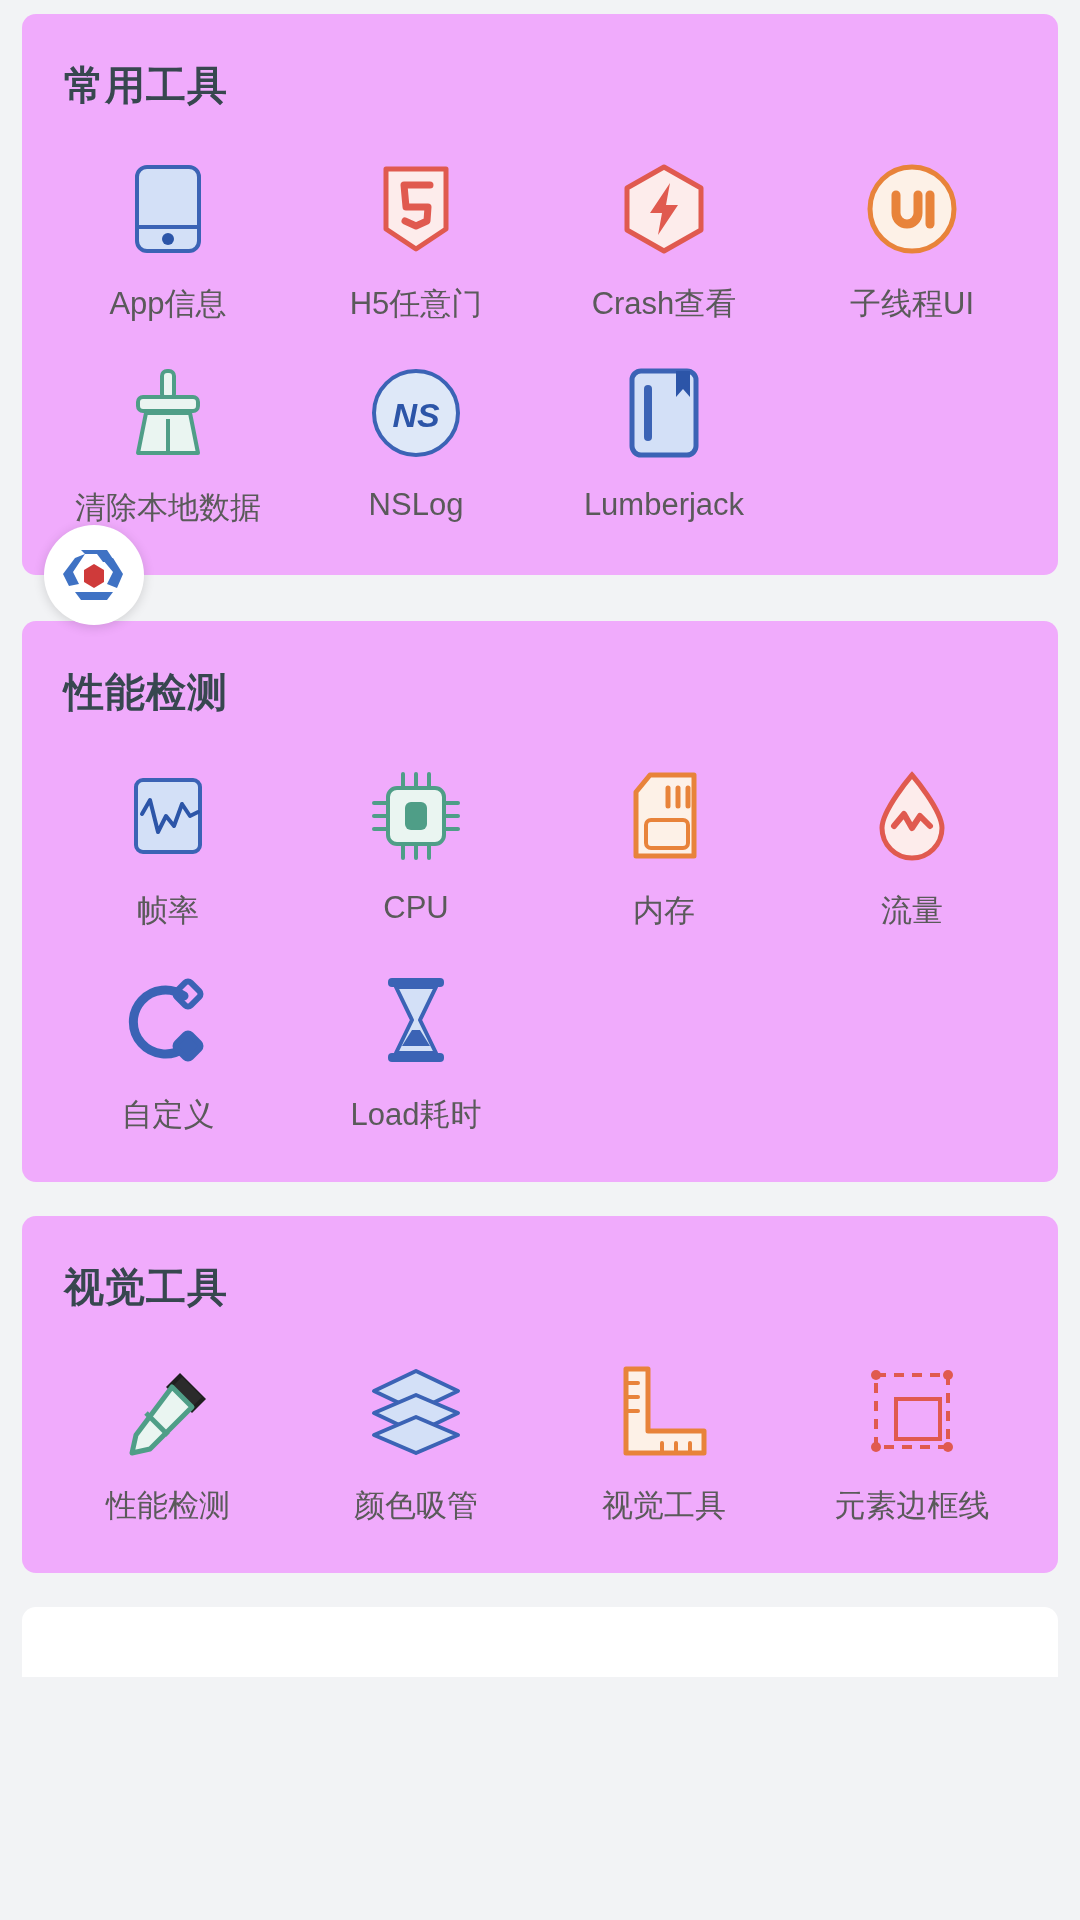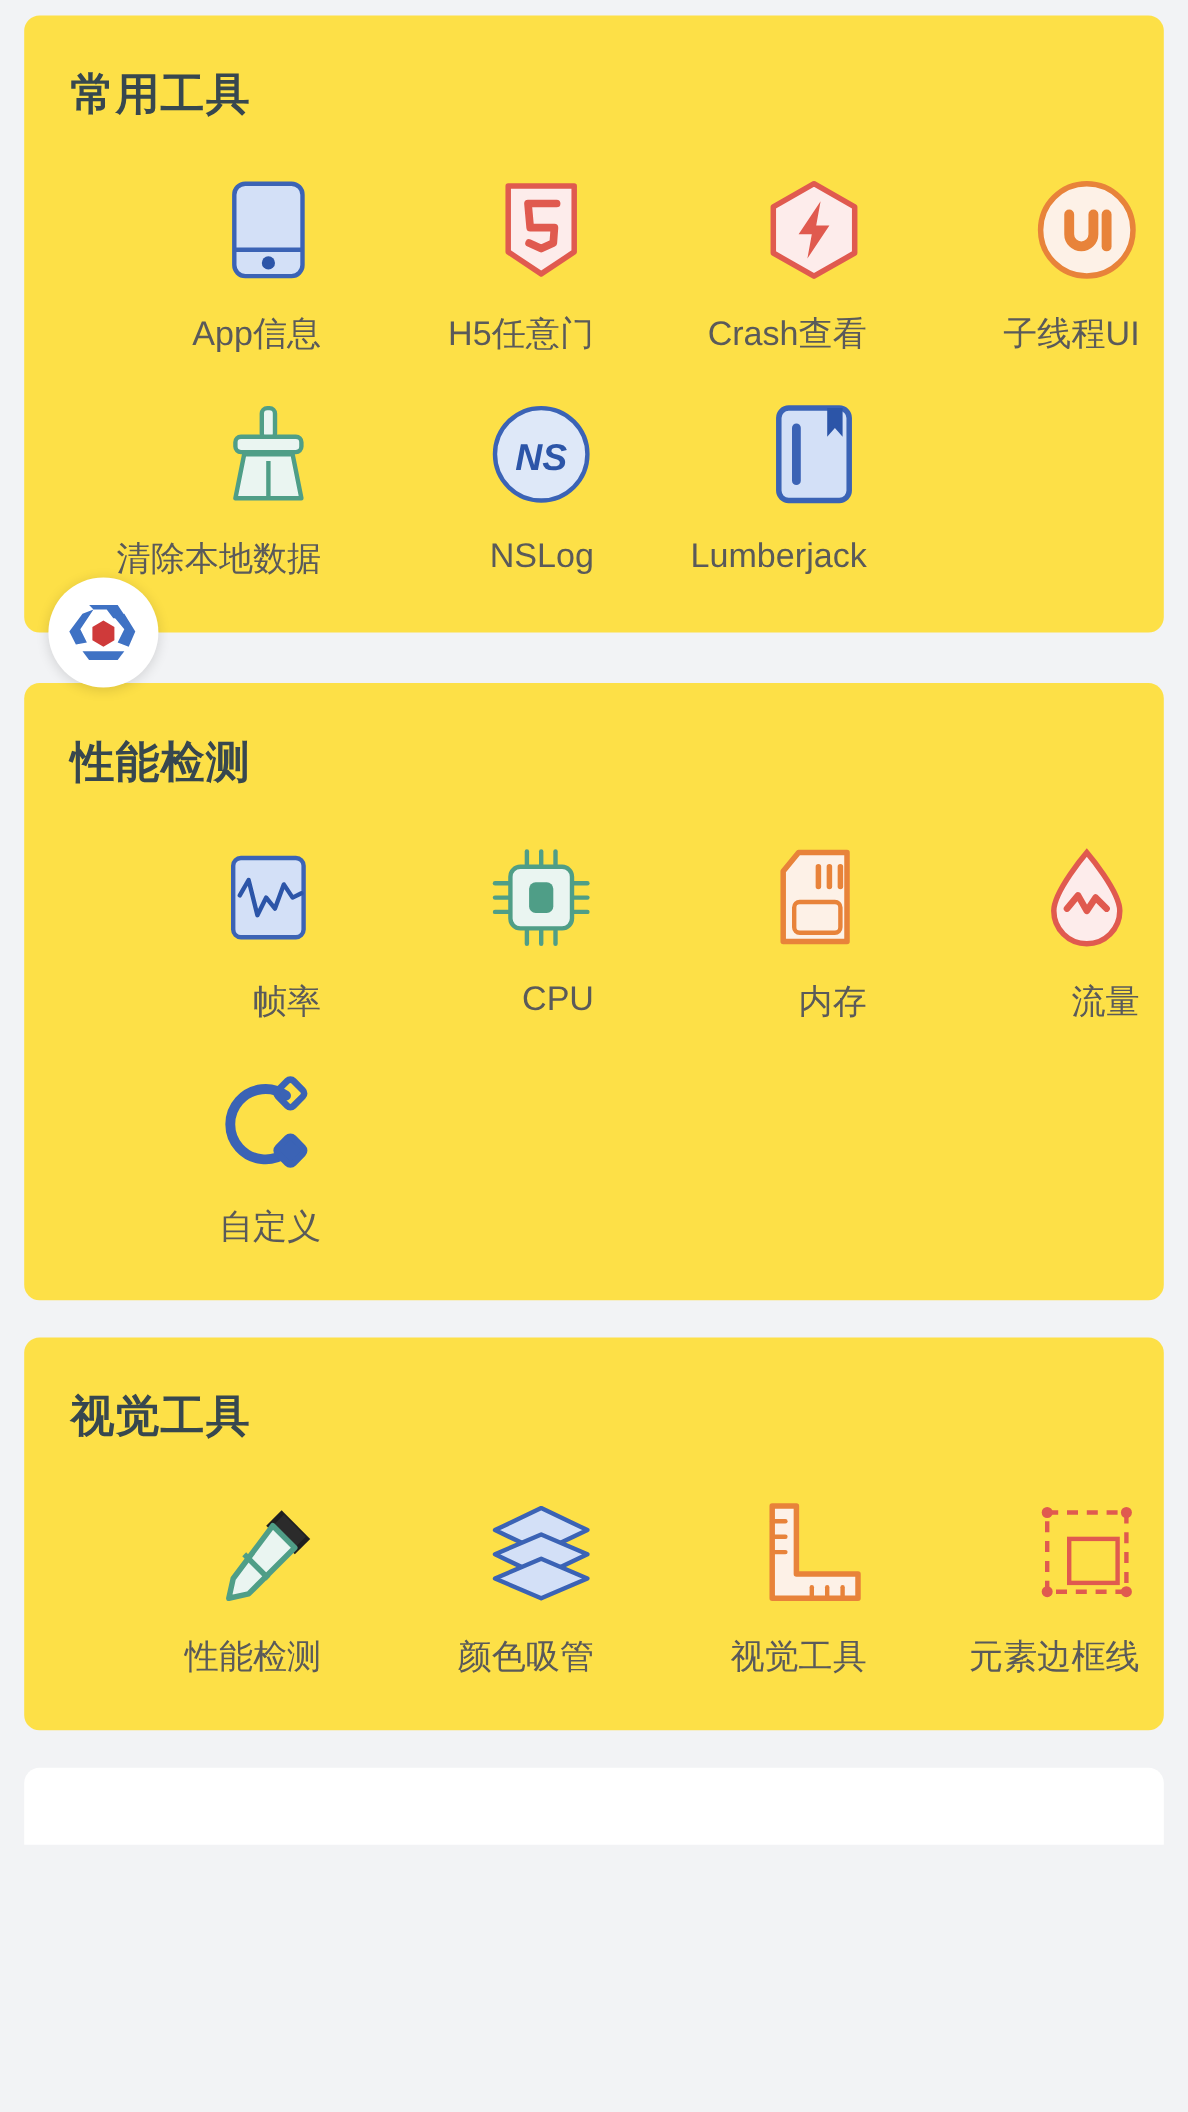--- a/index.html
+++ b/index.html
@@ -5,21 +5,21 @@
   * { box-sizing: border-box; margin: 0; padding: 0; }
   html, body {
     width: 1080px; height: 1920px;
     background: #f2f3f5;
     font-family: "Liberation Sans", "DejaVu Sans", sans-serif;
     overflow: hidden;
   }
   #root { position: relative; width: 1080px; height: 1920px; padding: 0 22px; }
 
   .card {
-    background: #fde047;
+    background: #f0abfc;
     border-radius: 14px;
     width: 1036px;
     margin: 0 auto 34px auto;
     padding: 0 0 28px 0;
     position: relative;
   }
   .card-title {
     font-size: 40px;
     font-weight: bold;
     color: #37474f;
@@ -29,21 +29,21 @@
 
   .grid {
     display: flex;
     flex-wrap: wrap;
     padding: 20px 22px 0 22px;
   }
   .cell {
     width: 25%;
     display: flex;
     flex-direction: column;
-    align-items: flex-end;
+    align-items: center;
     padding: 22px 0 18px 0;
   }
   .icon-wrap {
     width: 96px; height: 96px;
     display: flex; align-items: center; justify-content: center;
   }
   .cell-label {
     margin-top: 26px;
     font-size: 31px;
     color: #5a5a5a;
@@ -237,20 +237,31 @@
         <div class="icon-wrap">
           <svg width="92" height="92" viewBox="0 0 92 92">
             <path d="M62 22 A32 32 0 1 0 62 74" fill="none" stroke="#3b63b5" stroke-width="9" stroke-linecap="round"></path>
             <rect x="56" y="10" width="20" height="20" rx="4" transform="rotate(45 66 20)" fill="none" stroke="#3b63b5" stroke-width="6"></rect>
             <rect x="56" y="62" width="20" height="20" rx="4" transform="rotate(45 66 72)" fill="#3b63b5" stroke="#3b63b5" stroke-width="6"></rect>
           </svg>
         </div>
         <div class="cell-label">自定义</div>
       </div>
 
+      <div class="cell">
+        <div class="icon-wrap">
+          <svg width="80" height="92" viewBox="0 0 80 92">
+            <rect x="12" y="4" width="56" height="9" rx="4" fill="#3b63b5"></rect>
+            <rect x="12" y="79" width="56" height="9" rx="4" fill="#3b63b5"></rect>
+            <path d="M20 13 L60 13 L44 46 L60 79 L20 79 L36 46 Z" fill="#d3e0f7" stroke="#3b63b5" stroke-width="4" stroke-linejoin="round"></path>
+            <path d="M26 72 L54 72 L44 56 L36 56 Z" fill="#3b63b5"></path>
+          </svg>
+        </div>
+        <div class="cell-label">Load耗时</div>
+      </div>
 
     </div>
   </div>
 
   <div class="card">
     <div class="card-title">视觉工具</div>
     <div class="grid">
 
       <div class="cell">
         <div class="icon-wrap">

